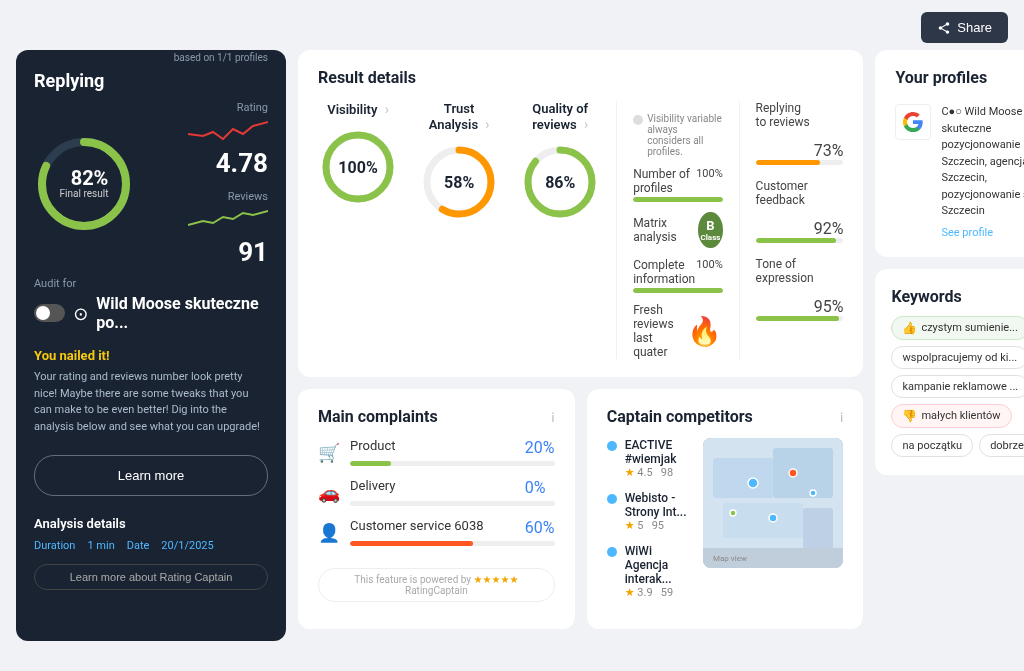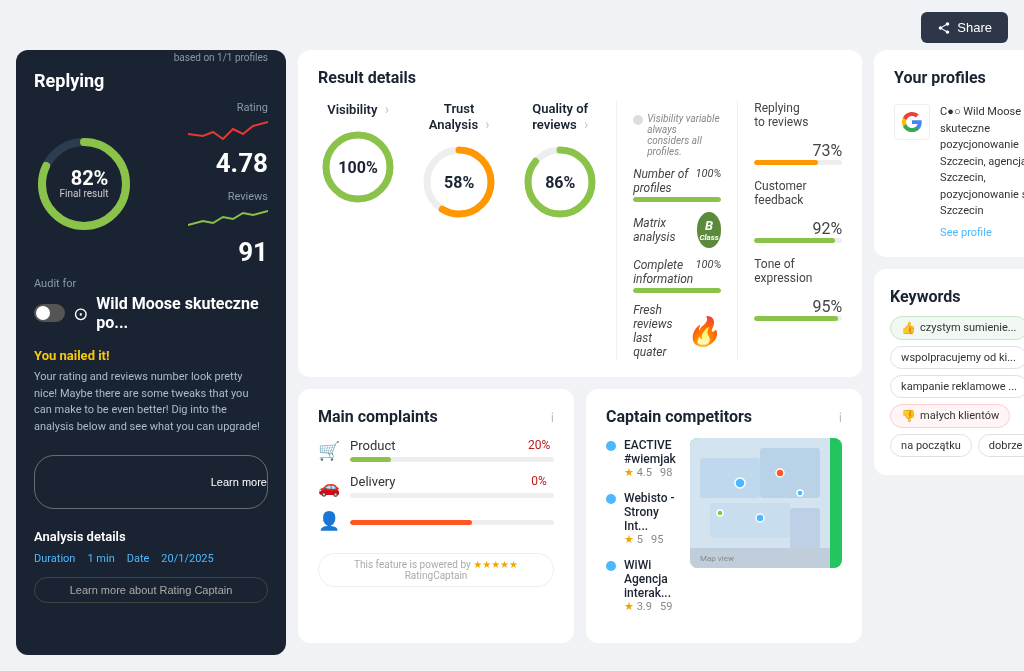--- a/index.html
+++ b/index.html
@@ -155,25 +155,25 @@
       margin-top: 6px;
       line-height: 1.5;
     }
 
     .learn-more-btn {
       margin-top: 20px;
       background: transparent;
       border: 1px solid #ffffff55;
       border-radius: 20px;
       color: white;
-      padding: 20px 0;
+      padding: 12px 0;
       width: 100%;
-      font-size: 11px;
+      font-size: 13px;
       cursor: pointer;
-      text-align: right;
+      text-align: center;
     }
 
     .analysis-details {
       margin-top: 20px;
     }
     .analysis-title {
       font-size: 13px;
       font-weight: 600;
       color: white;
       margin-bottom: 8px;
@@ -254,21 +254,21 @@
       color: #1a2332;
     }
 
     .metrics-divider { width: 1px; background: #eee; }
 
     
     .result-details-inner {
       display: flex;
       gap: 0;
     }
-    .result-left { flex: 1; font-style: italic; }
+    .result-left { flex: 1; }
     .result-divider { width: 1px; background: #f0f0f0; margin: 0 16px; }
     .result-right { flex: 1.2; }
 
     .visibility-note {
       font-size: 10px;
       color: #888;
       margin-top: 12px;
       display: flex;
       align-items: flex-start;
       gap: 4px;
@@ -371,23 +371,23 @@
       color: #888;
       width: 22px;
       text-align: center;
     }
     .complaint-name {
       font-size: 13px;
       color: #333;
       flex: 1;
     }
     .complaint-pct {
-      font-size: 12px;
-      color: #b91c1c;
-      text-align: center;
+      font-size: 16px;
+      color: #3b82f6;
+      text-align: left;
       min-width: 30px;
     }
     .complaint-bar {
       margin-top: 4px;
     }
 
     .powered-by {
       font-size: 10px;
       color: #aaa;
       text-align: center;
@@ -423,23 +423,23 @@
       font-size: 11px;
       color: #888;
     }
     .comp-star { color: #f0a500; }
 
     .competitors-inner {
       display: flex;
       gap: 10px;
     }
     .map-placeholder {
-      width: 152px;
+      width: 140px;
       height: 130px;
-      background: #22c55e;
+      background: #a3a3a3;
       border-radius: 8px;
       flex-shrink: 0;
       position: relative;
       overflow: hidden;
     }
     .profile-item {
       display: flex;
       gap: 10px;
     }
     .g-logo {
@@ -756,20 +756,24 @@
             </div>
             <div class="progress-bar complaint-bar">
                 <div class="progress-fill" style="width:0%;background:#8bc34a;"></div>
               </div>
           </div>
         </div>
 
         <div class="complaint-item">
           <span class="complaint-icon">👤</span>
           <div style="flex:1;">
+            <div style="display:flex;justify-content:space-between;">
+              <span class="complaint-name">Customer service 6038</span>
+              <span class="complaint-pct">60%</span>
+            </div>
             <div class="progress-bar complaint-bar">
                 <div class="progress-fill" style="width:60%;background:#ff5722;"></div>
               </div>
           </div>
         </div>
 
         <div style="text-align:center;margin-top:10px;">
           <span class="powered-by">
             <span>This feature is powered by</span>
             <span class="stars-text">★★★★★</span>

